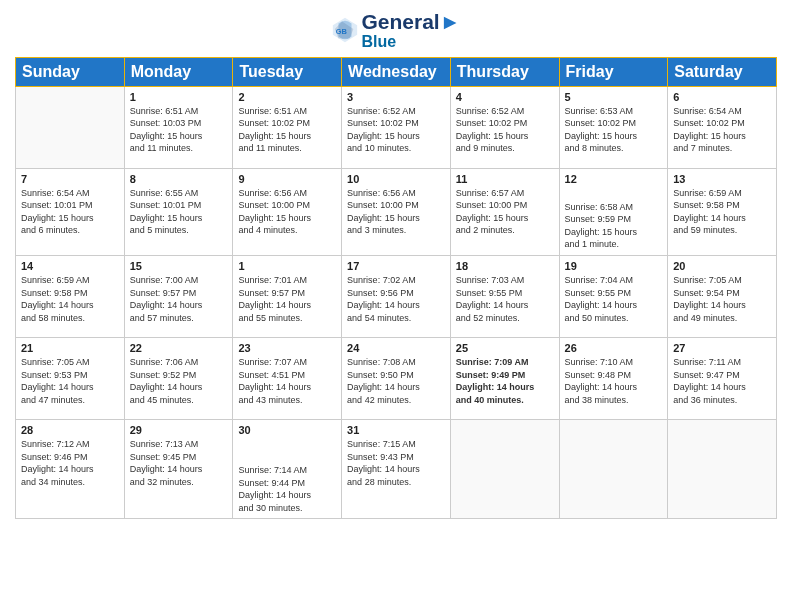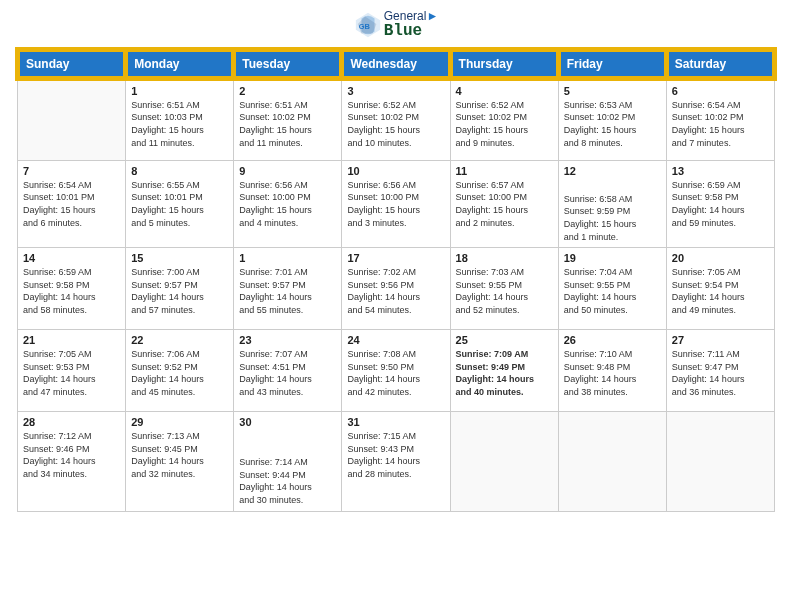--- a/index.html
+++ b/index.html
@@ -46,23 +46,23 @@
     .calendar-table {
       width: 100%;
       border-collapse: collapse;
       table-layout: fixed;
     }
     .calendar-table th {
       background: #2176c7;
       color: #fff;
       text-align: left;
       padding: 5px 6px;
-      font-size: 12px;
+      font-size: 16px;
       font-weight: bold;
-      border: 5px solid #eab308;
+      border: 1px solid #eab308;
     }
     .calendar-table td {
       border: 1px solid #ccc;
       vertical-align: top;
       padding: 4px 5px;
       font-size: 9.5px;
       color: #333;
       height: 82px;
     }
     .day-number {
@@ -87,24 +87,24 @@
 <div class="page">
   <div class="header">
     <div class="logo">
       <svg class="logo-icon" viewBox="0 0 30 30">
         <polygon points="15,2 28,10 28,20 15,28 2,20 2,10" fill="#2176c7" opacity="0.15"></polygon>
         <path d="M8,8 Q15,2 22,8 L22,22 Q15,28 8,22 Z" fill="#2176c7" opacity="0.3"></path>
         <path d="M12,6 L24,14 L20,24 L8,24 L4,14 Z" fill="#1a3a6b" opacity="0.15"></path>
         <text x="5" y="19" font-size="8" fill="#2176c7" font-weight="bold">GB</text>
       </svg>
       <div>
-        <div style="font-size:12px;font-weight:normal;color:#1a3a6b;line-height:1.1;">
+        <div style="font-size:21px;font-weight:bold;color:#1a3a6b;line-height:1.1;">
           <span style="color:#1a3a6b;">General</span><span style="color:#2176c7;">►</span>
         </div>
-        <div style="font-size:16px;font-weight:bold;color:#14532d;line-height:1.1;font-family:Liberation Mono, monospace;">Blue</div>
+        <div style="font-size:16px;font-weight:bold;color:#0369a1;line-height:1.1;">Blue</div>
       </div>
     </div>
     <div class="title-section">
       <div class="month-year"></div>
       <div class="location"></div>
     </div>
   </div>
 
   <table class="calendar-table">
     <thead>

